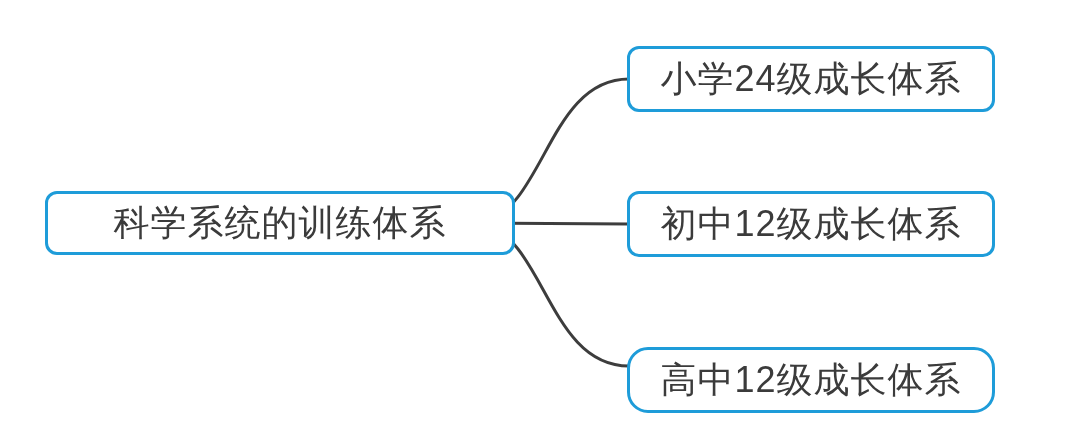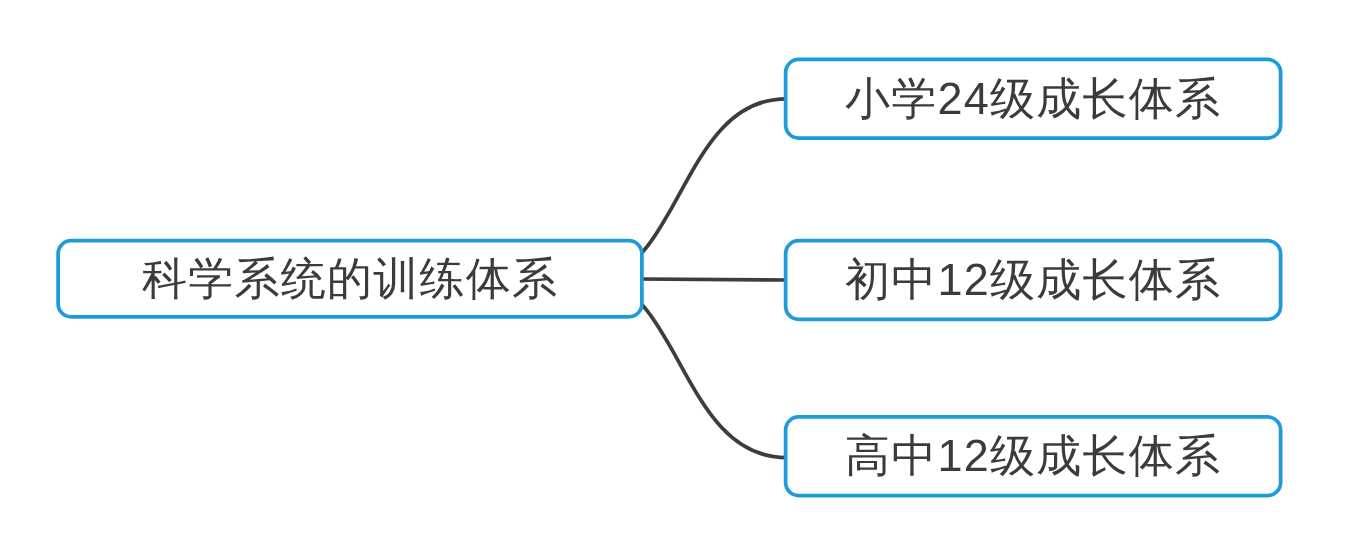--- a/index.html
+++ b/index.html
@@ -48,26 +48,26 @@
     white-space: nowrap;
   }
   .node-root {
     left: 45px;
     top: 191px;
     width: 470px;
     height: 64px;
   }
   .node-child {
     left: 627px;
-    width: 399px;
+    width: 368px;
     height: 66px;
   }
   .node-child-1 { top: 46px; }
   .node-child-2 { top: 191px; }
-  .node-child-3 { top: 332px; }
+  .node-child-3 { top: 347px; border-radius: 21px; }
 </style>
 </head>
 <body>
 
 <div class="stage">
 
   <svg class="connectors" width="1080" height="446" viewBox="0 0 1080 446">
     <path d="M 484 223 C 545 204 550 79 629 79"></path>
     <path d="M 484 223 L 629 224"></path>
     <path d="M 484 223 C 545 242 550 366 629 366"></path>

